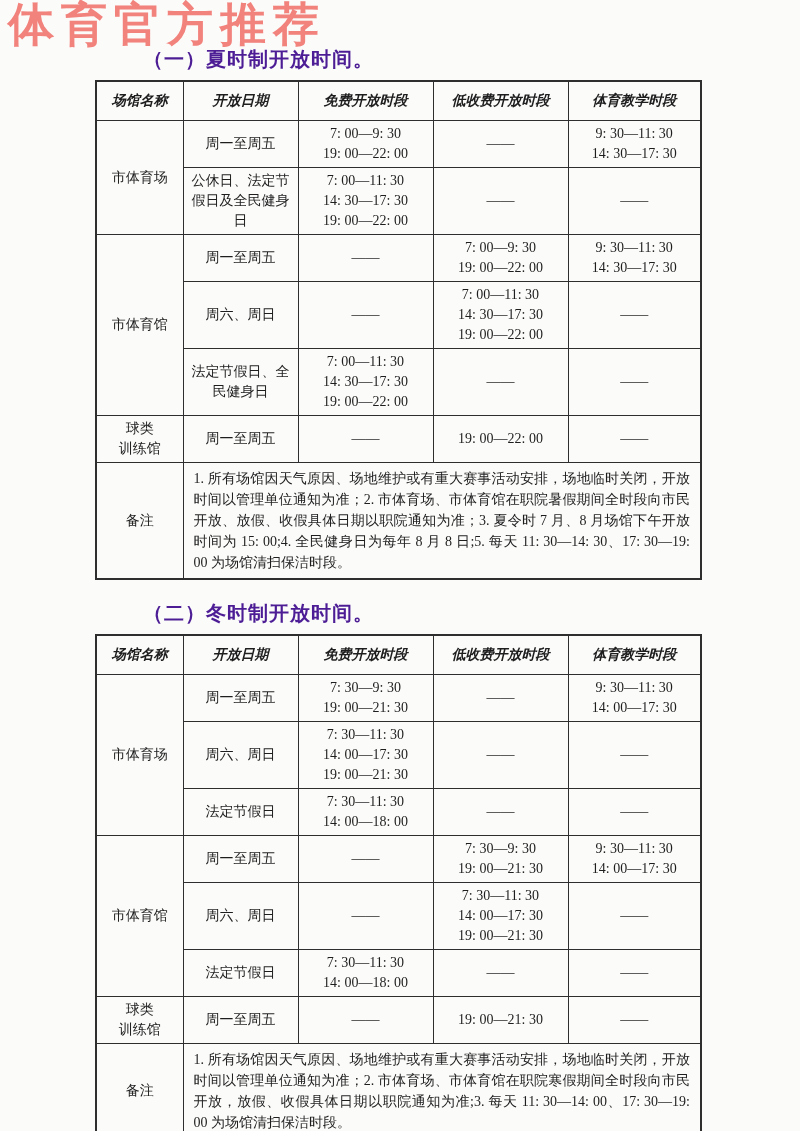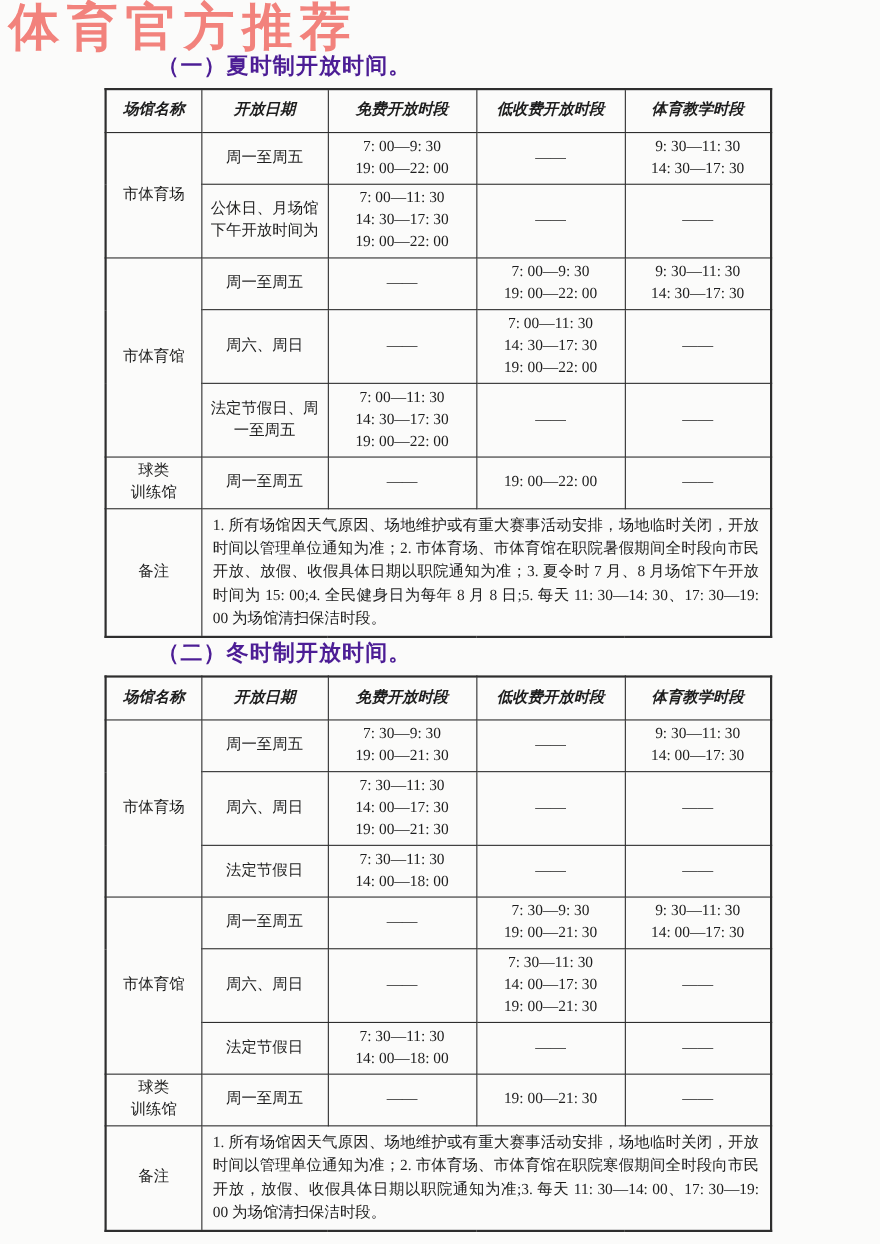--- a/index.html
+++ b/index.html
@@ -32,20 +32,21 @@
     z-index: 1;
   }
   .tbl-heading {
     font-size: 20px;
     font-weight: bold;
     letter-spacing: 1px;
     margin: 0 0 7px 48px;
     color: #4c1d95;
   }
   .tbl-heading.second {
+    margin-top: 20px;
   }
   table.sched {
     border-collapse: collapse;
     table-layout: fixed;
     width: 605px;
     border: 2px solid #2e2e2e;
     background: transparent;
   }
   table.sched th,
   table.sched td {
@@ -105,21 +106,21 @@
         <tr>
           <td rowspan="2" class="venue">市体育场</td>
           <td>周一至周五</td>
           <td>7: 00—9: 30
 19: 00—22: 00</td>
           <td>——</td>
           <td>9: 30—11: 30
 14: 30—17: 30</td>
         </tr>
         <tr>
-          <td>公休日、月场馆下午开放时间为</td>
+          <td>公休日、法定节假日及全民健身日</td>
           <td>7: 00—11: 30
 14: 30—17: 30
 19: 00—22: 00</td>
           <td>——</td>
           <td>——</td>
         </tr>
         <tr>
           <td rowspan="3" class="venue">市体育馆</td>
           <td>周一至周五</td>
           <td>——</td>
@@ -130,21 +131,21 @@
         </tr>
         <tr>
           <td>周六、周日</td>
           <td>——</td>
           <td>7: 00—11: 30
 14: 30—17: 30
 19: 00—22: 00</td>
           <td>——</td>
         </tr>
         <tr>
-          <td>法定节假日、周一至周五</td>
+          <td>法定节假日、全民健身日</td>
           <td>7: 00—11: 30
 14: 30—17: 30
 19: 00—22: 00</td>
           <td>——</td>
           <td>——</td>
         </tr>
         <tr>
           <td rowspan="1" class="venue">球类
 训练馆</td>
           <td>周一至周五</td>

